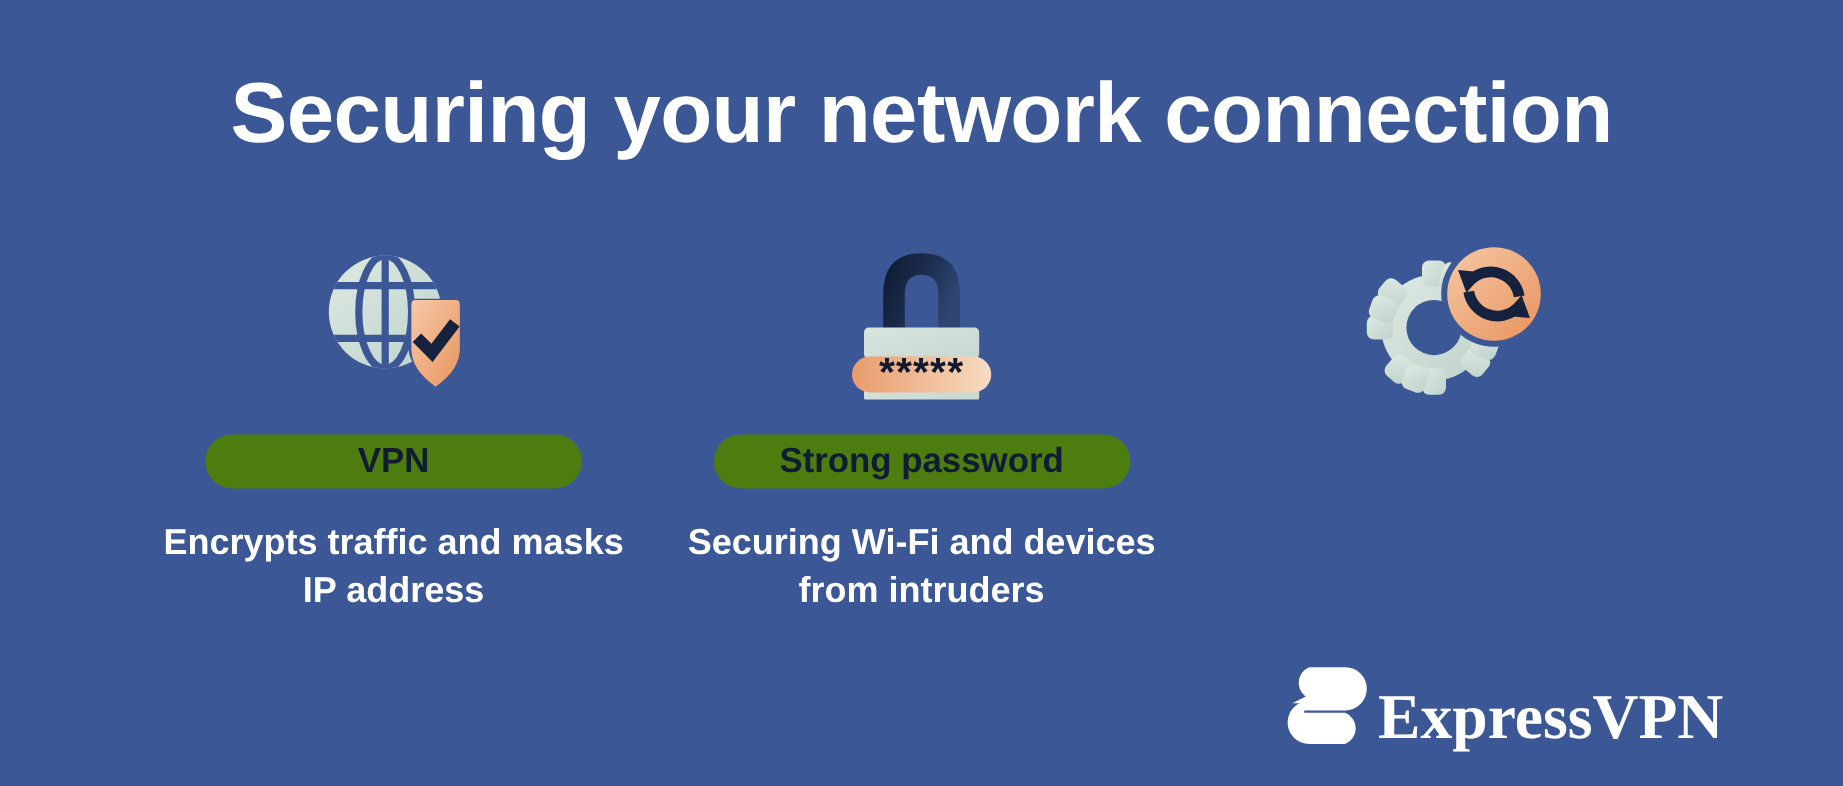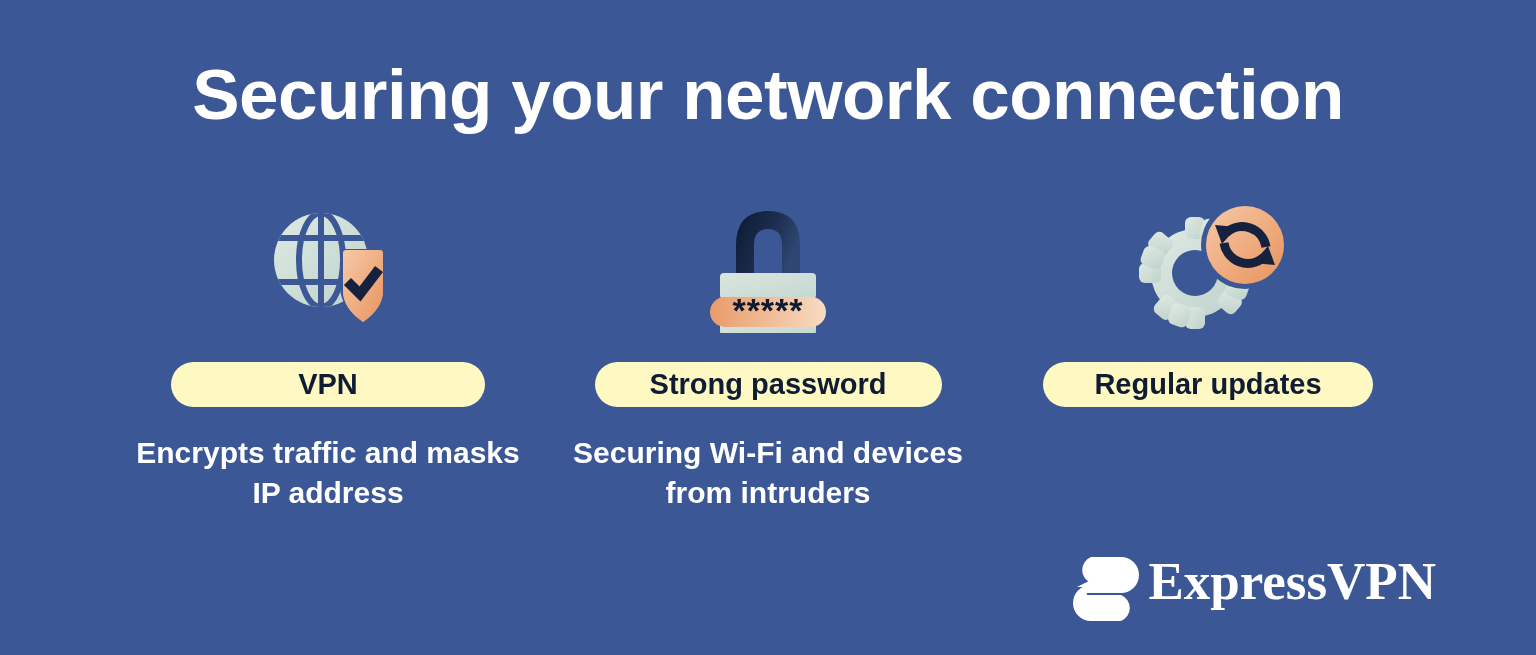--- a/index.html
+++ b/index.html
@@ -56,21 +56,21 @@
 
   .icon-wrap {
     height: 142px;
     display: flex;
     align-items: center;
     justify-content: center;
   }
 
   .pill {
     margin-top: 24px;
-    background: #fef9c3;
+    background: #4d7c0f;
     color: #101c33;
     border-radius: 30px;
     font-size: 29px;
     font-weight: 700;
     height: 45px;
     line-height: 45px;
     text-align: center;
     white-space: nowrap;
     padding: 0 26px;
     min-width: 250px;
@@ -90,21 +90,21 @@
     max-width: 400px;
   }
 
   
   .logo {
     position: absolute;
     right: 100px;
     bottom: 30px;
     display: flex;
     flex-direction: row;
-    align-items: flex-start;
+    align-items: flex-end;
     gap: 7px;
   }
   .logo-text {
     color: #ffffff;
     font-family: "Liberation Serif", serif;
     font-size: 53px;
     font-weight: 700;
     letter-spacing: 0px;
     line-height: 1;
     white-space: nowrap;
@@ -225,21 +225,20 @@
           </g>
           <circle cx="114" cy="42" r="39" fill="url(#g-circ)"></circle>
           <g fill="none" stroke="#16223d" stroke-width="9" stroke-linecap="butt">
             <path d="M95 30 A24 24 0 0 1 135 44"></path>
             <path d="M133 54 A24 24 0 0 1 93 40"></path>
           </g>
           <polygon points="84,22 106,24 91,41" fill="#16223d"></polygon>
           <polygon points="144,62 122,60 137,43" fill="#16223d"></polygon>
         </svg>
       </div>
-      <div class="pill">Regular updates</div>
     </div>
 
   </div>
 
   <div class="logo">
     <span>
       <svg width="70" height="66" viewBox="0 0 70 66" aria-hidden="true">
         <path d="M26 2 H50 a18 18 0 0 1 0 36 H16 a3 3 0 0 0 0 2 H50 a14 14 0 0 1 0 26 H20
                  a18 18 0 0 1 0 -36 H54 a3 3 0 0 0 0 -2 H20 a14 14 0 0 1 0 -26 Z" fill="#ffffff"></path>
         <path d="M18 26 H60 a3 3 0 0 1 0 6 H6 Z" fill="#ffffff"></path>

